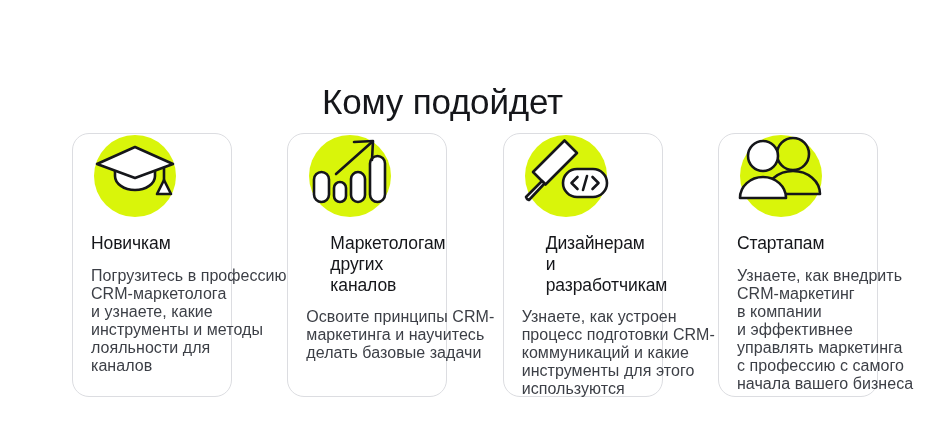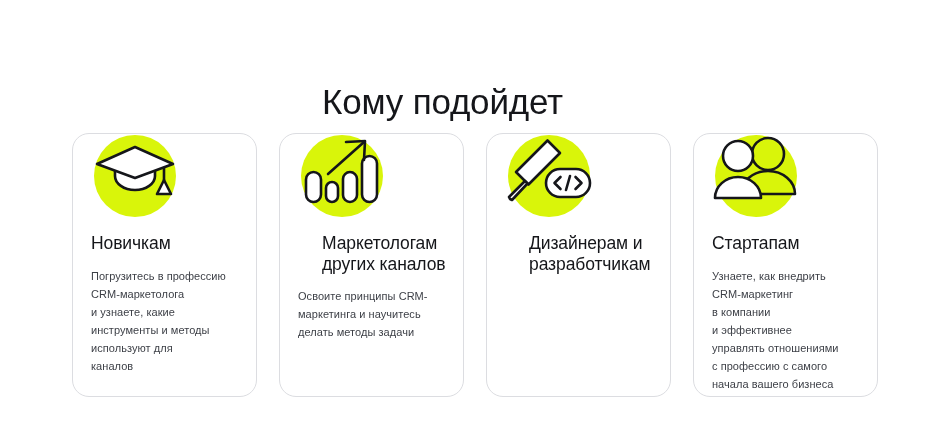--- a/index.html
+++ b/index.html
@@ -43,21 +43,21 @@
     top: 133px;
     width: 806px;
     height: 264px;
     display: flex;
     justify-content: space-between;
     align-items: stretch;
   }
 
   .card {
     position: relative;
-    width: 185px;
+    width: 160px;
     box-sizing: border-box;
     border: 1px solid #dcdde1;
     border-radius: 17px;
     background: #ffffff;
   }
 
   .card-icon {
     position: absolute;
     left: 14px;
     top: -6px;
@@ -82,21 +82,21 @@
   .card-title {
     font-size: 17.5px;
     line-height: 21px;
     font-weight: 400;
     color: #15161a;
     margin: 0 0 13px 0;
     letter-spacing: -0.1px;
   }
 
   .card-text {
-    font-size: 11px;
+    font-size: 16px;
     line-height: 18px;
     color: #3c3f46;
     margin: 0;
     letter-spacing: 0.05px;
   }
   .card-text .ln {
     display: block;
     white-space: nowrap;
   }
 
@@ -124,21 +124,21 @@
           </g>
         </svg>
       </div>
       <div class="card-body">
         <h3 class="card-title">Новичкам</h3>
         <p class="card-text">
           <span class="ln">Погрузитесь в профессию</span>
           <span class="ln">CRM-маркетолога</span>
           <span class="ln">и узнаете, какие</span>
           <span class="ln">инструменты и методы</span>
-          <span class="ln">используют для</span>
+          <span class="ln">лояльности для</span>
           <span class="ln">каналов</span>
         </p>
       </div>
     </div>
 
     <div class="card two-line">
       <div class="card-icon">
         <svg viewBox="0 0 96 96" xmlns="http://www.w3.org/2000/svg">
           <circle cx="48" cy="48" r="41" fill="#d9f50a"></circle>
           <g fill="#ffffff" stroke="#15161a" stroke-width="2.6" stroke-linejoin="round" stroke-linecap="round">
@@ -154,21 +154,21 @@
         </svg>
       </div>
       <div class="card-body">
         <h3 class="card-title">
           <span class="ln">Маркетологам</span>
           <span class="ln">других каналов</span>
         </h3>
         <p class="card-text">
           <span class="ln">Освоите принципы CRM-</span>
           <span class="ln">маркетинга и научитесь</span>
-          <span class="ln">делать методы задачи</span>
+          <span class="ln">делать базовые задачи</span>
         </p>
       </div>
     </div>
 
     <div class="card two-line">
       <div class="card-icon">
         <svg viewBox="0 0 96 96" xmlns="http://www.w3.org/2000/svg">
           <circle cx="48" cy="48" r="41" fill="#d9f50a"></circle>
           <g fill="#ffffff" stroke="#15161a" stroke-width="2.6" stroke-linejoin="round" stroke-linecap="round">
             <path d="M46.5 12.5 L59 25 L27.5 56.5 L15 44 Z"></path>
@@ -180,20 +180,27 @@
             <path d="M74.5 49 L80.5 55 L74.5 61"></path>
             <path d="M69 48 L65 62"></path>
           </g>
         </svg>
       </div>
       <div class="card-body">
         <h3 class="card-title">
           <span class="ln">Дизайнерам</span>
           <span class="ln">и разработчикам</span>
         </h3>
+        <p class="card-text">
+          <span class="ln">Узнаете, как устроен</span>
+          <span class="ln">процесс подготовки CRM-</span>
+          <span class="ln">коммуникаций и какие</span>
+          <span class="ln">инструменты для этого</span>
+          <span class="ln">используются</span>
+        </p>
       </div>
     </div>
 
     <div class="card">
       <div class="card-icon">
         <svg viewBox="0 0 96 96" xmlns="http://www.w3.org/2000/svg">
           <circle cx="48" cy="48" r="41" fill="#d9f50a"></circle>
           <g fill="none" stroke="#15161a" stroke-width="2.6" stroke-linejoin="round" stroke-linecap="round">
             <circle cx="60" cy="26" r="16"></circle>
             <path d="M33 66 a27 23 0 0 1 54 0 Z"></path>
@@ -204,21 +211,21 @@
           </g>
         </svg>
       </div>
       <div class="card-body">
         <h3 class="card-title">Стартапам</h3>
         <p class="card-text">
           <span class="ln">Узнаете, как внедрить</span>
           <span class="ln">CRM-маркетинг</span>
           <span class="ln">в компании</span>
           <span class="ln">и эффективнее</span>
-          <span class="ln">управлять отношениями</span>
+          <span class="ln">управлять маркетинга</span>
           <span class="ln">с профессию с самого</span>
           <span class="ln">начала вашего бизнеса</span>
         </p>
       </div>
     </div>
 
   </div>
 </div>
 
 </body></html>

